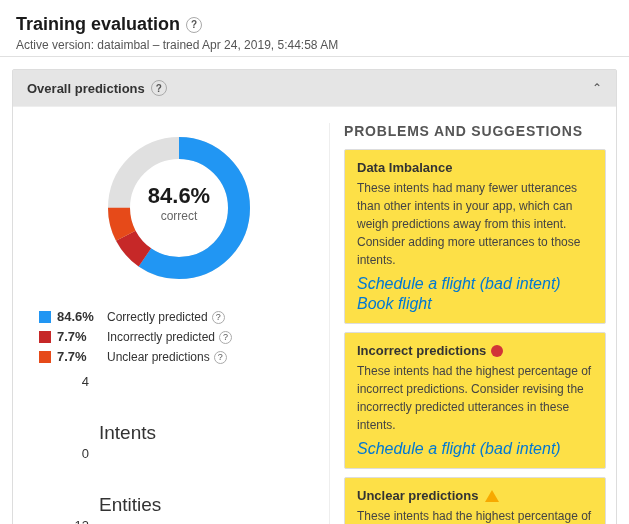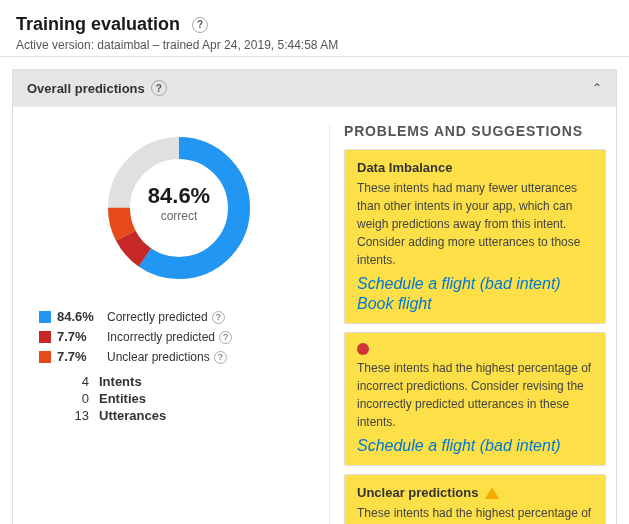--- a/index.html
+++ b/index.html
@@ -1,19 +1,19 @@
 <!DOCTYPE html>
 <html><head>
   <meta charset="utf-8">
   <style>
     * { box-sizing: border-box; margin: 0; padding: 0; }
     body { font-family: 'Segoe UI', Arial, sans-serif; font-size: 13px; color: #333; background: #fff; width: 629px; min-height: 524px; }
 
     .page-header { padding: 14px 16px 4px 16px; border-bottom: 1px solid #e0e0e0; }
-    .page-title { font-size: 18px; font-weight: 600; color: #1a1a1a; display: inline-flex; align-items: center; gap: 12px; }
+    .page-title { font-size: 18px; font-weight: 600; color: #1a1a1a; display: inline-flex; align-items: center; gap: 6px; }
     .help-icon { display: inline-flex; align-items: center; justify-content: center; width: 16px; height: 16px; border: 1px solid #aaa; border-radius: 50%; font-size: 10px; color: #555; cursor: pointer; }
     .page-subtitle { font-size: 12px; color: #555; margin-top: 3px; }
 
     .section-panel { border: 1px solid #ddd; margin: 12px 12px; border-radius: 2px; }
     .section-header { display: flex; align-items: center; justify-content: space-between; padding: 10px 14px; border-bottom: 1px solid #eee; background: #e5e5e5; }
     .section-title { font-size: 13px; font-weight: 600; display: inline-flex; align-items: center; gap: 6px; }
 
     .chevron-icon { font-size: 12px; color: #555; cursor: pointer; }
 
     .section-body { display: flex; padding: 16px 10px 16px 16px; gap: 0; }
@@ -22,21 +22,21 @@
     .left-panel { width: 300px; flex-shrink: 0; }
 
     .donut-container { display: flex; justify-content: center; align-items: center; margin-bottom: 16px; }
     .legend-row { display: flex; align-items: center; gap: 6px; margin-bottom: 5px; }
     .legend-color { width: 12px; height: 12px; display: inline-block; }
     .legend-value { font-size: 13px; font-weight: 600; min-width: 44px; }
     .legend-label { font-size: 12px; color: #333; display: flex; align-items: flex-end; gap: 4px; }
 
     .counts-grid { display: grid; grid-template-columns: 30px auto; gap: 2px 10px; margin-left: 26px; margin-top: 4px; }
     .count-num { font-size: 13px; text-align: right; }
-    .count-label { font-size: 13px; font-weight: 700; }
+    .count-label { font-size: 19px; font-weight: 400; margin-top: 48px; }
 
     
     .right-panel { flex: 1; border-left: 1px solid #eee; padding-left: 14px; }
     .problems-title { font-size: 14px; font-weight: 700; letter-spacing: 0.8px; color: #555; margin-bottom: 10px; text-transform: uppercase; }
 
     .suggestion-card { border: 1px solid #ddd; padding: 10px 12px; margin-bottom: 8px; border-radius: 2px; background: #fde047; }
     .suggestion-card-title { font-size: 13px; font-weight: 600; margin-bottom: 4px; display: flex; align-items: center; gap: 5px; }
     .suggestion-card-body { font-size: 12px; color: #444; line-height: 1.5; margin-bottom: 6px; }
     .suggestion-link { font-size: 16px; color: #0078d4; cursor: pointer; display: block; margin-top: 2px; font-style: italic; }
 
@@ -130,20 +130,21 @@
         <div class="suggestion-card-title">
           <span>Data Imbalance</span>
         </div>
         <div class="suggestion-card-body">These intents had many fewer utterances than other intents in your app, which can weigh predictions away from this intent. Consider adding more utterances to those intents.</div>
         <a class="suggestion-link">Schedule a flight (bad intent)</a>
         <a class="suggestion-link">Book flight</a>
       </div>
 
       <div class="suggestion-card">
         <div class="suggestion-card-title">
+          <span>Incorrect predictions</span>
           <span class="badge-error"></span>
         </div>
         <div class="suggestion-card-body">These intents had the highest percentage of incorrect predictions. Consider revising the incorrectly predicted utterances in these intents.</div>
         <a class="suggestion-link">Schedule a flight (bad intent)</a>
       </div>
 
       <div class="suggestion-card">
         <div class="suggestion-card-title">
           <span>Unclear predictions</span>
           <span class="badge-warning" style="margin-left:2px;"></span>

